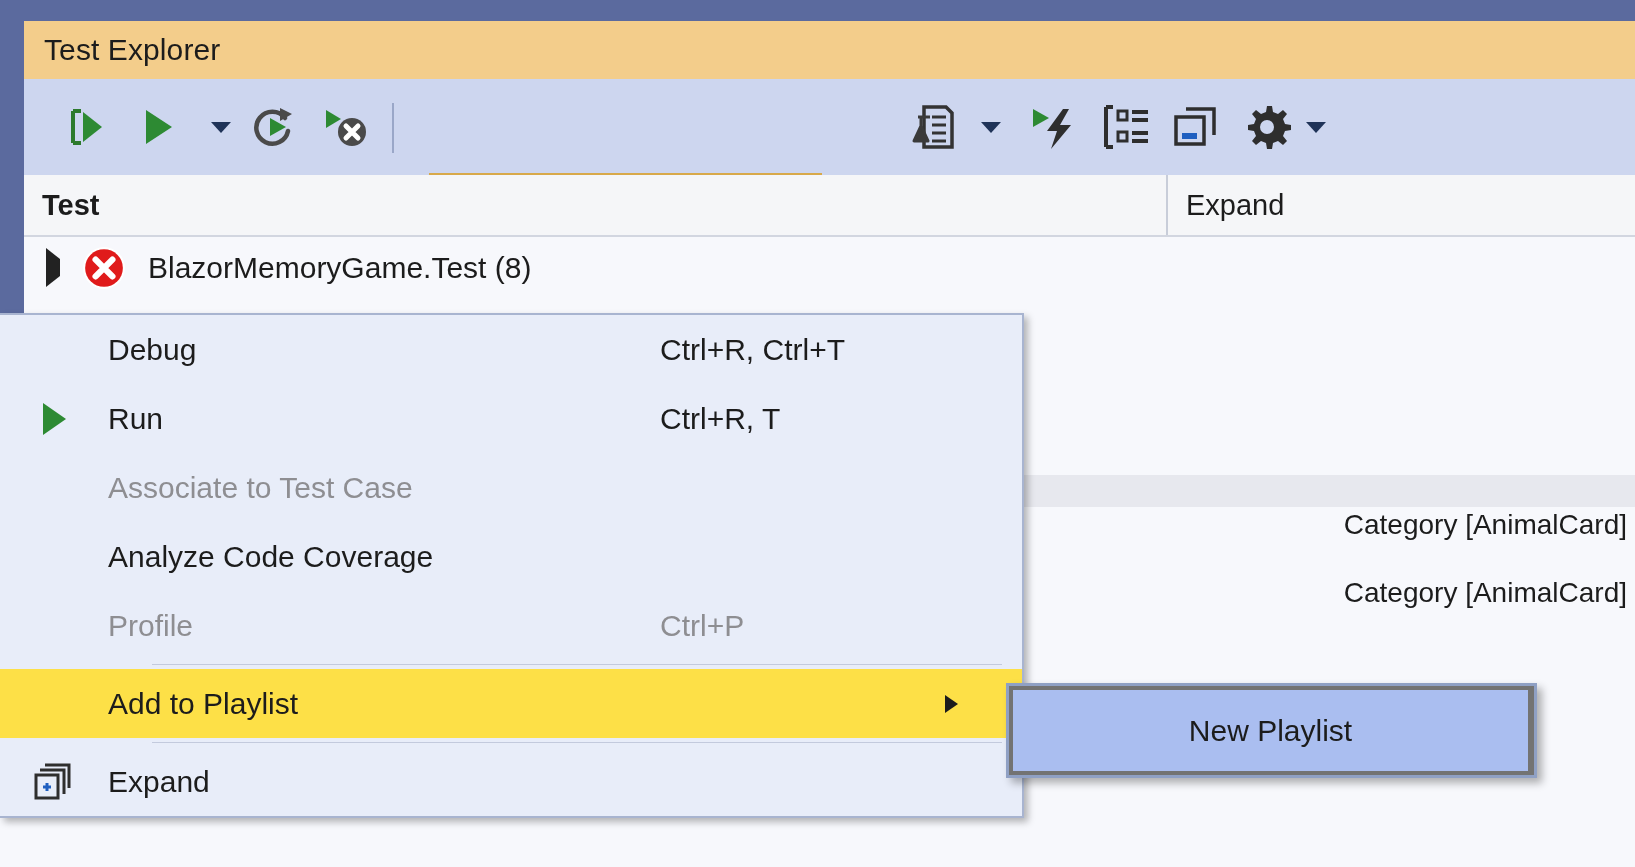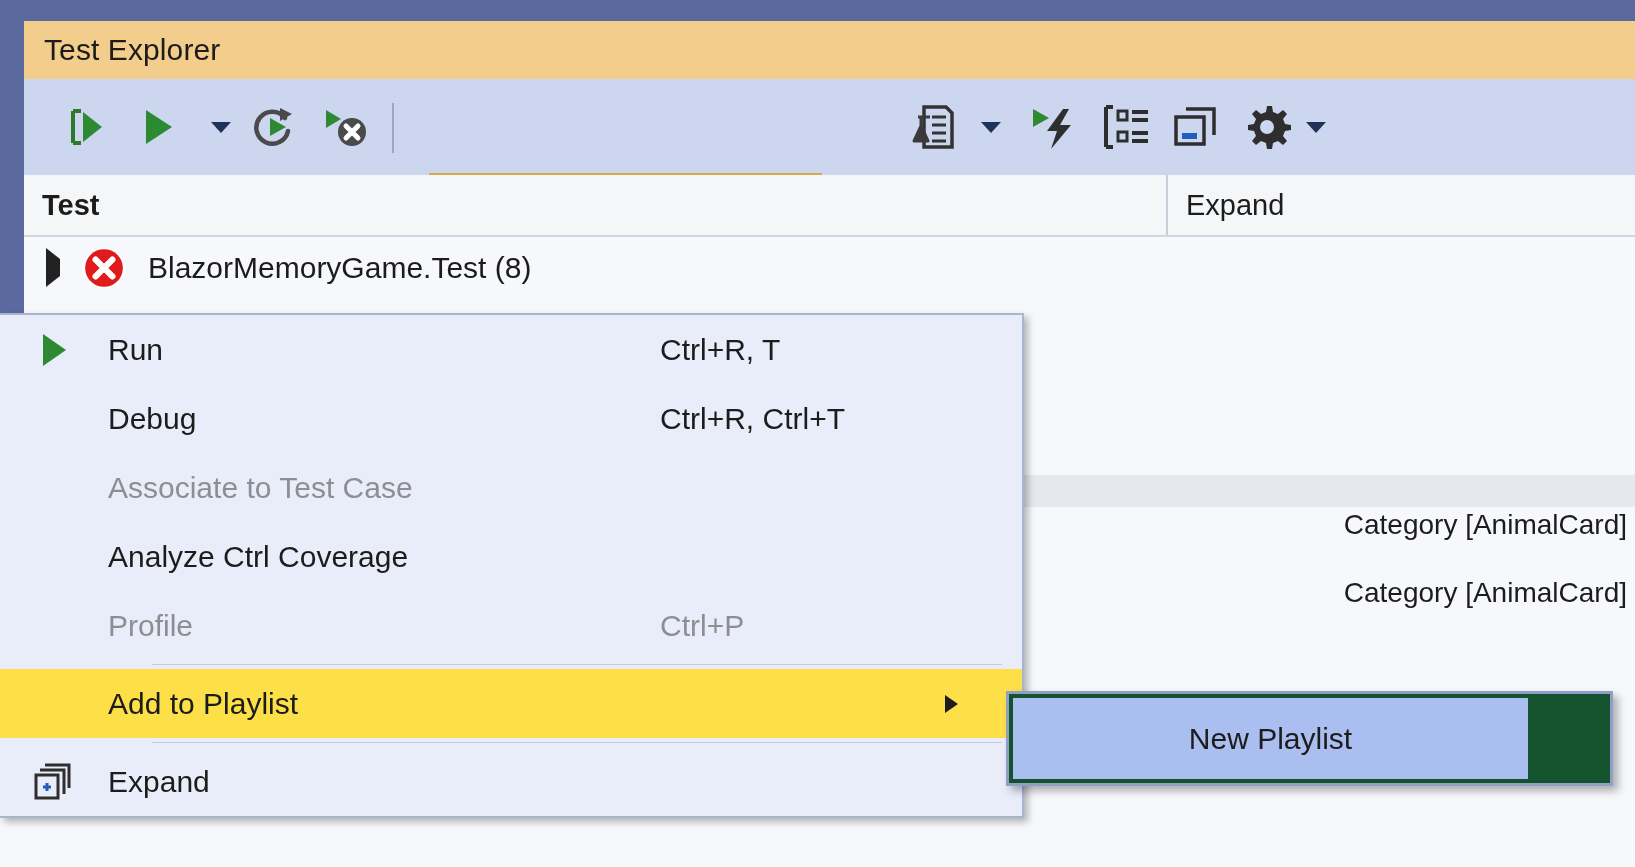--- a/index.html
+++ b/index.html
@@ -219,27 +219,26 @@
   .mi-sep {
     height: 1px;
     background: #c3cadd;
     margin: 4px 20px 4px 152px;
   }
 
   
   .submenu {
     position: absolute;
     left: 1006px; top: 683px;
-    width: 607px; height: 95px;
-    background: #14532d;
+    width: 531px; height: 95px;
+    background: #737373;
     border: 3px solid #8fa0c4;
     box-sizing: border-box;
     box-shadow: 5px 5px 8px rgba(0,0,0,0.30);
     z-index: 30;
-    margin-top: 8px;
   }
   .submenu .smi {
     position: absolute;
     left: 4px; top: 4px;
     width: 515px; height: 81px;
     background: #aabef0;
     display: flex;
     align-items: center;
     justify-content: center;
     box-sizing: border-box;
@@ -450,43 +449,43 @@
     <div class="grid-row row-band"></div>
 
     <span class="trait-cell" style="top:272px;">Category [AnimalCard]</span>
     <span class="trait-cell" style="top:340px;">Category [AnimalCard]</span>
 
   </div>
 
   <div class="ctx-menu">
 
     <div class="mi">
+      <span class="mi-gutter"></span>
+      <span class="mi-label">Debug</span>
+      <span class="mi-short">Ctrl+R, Ctrl+T</span>
+    </div>
+
+    <div class="mi">
       <span class="mi-gutter">
         <svg width="30" height="36" viewBox="0 0 30 36">
           <polygon points="4,2 27,18 4,34" fill="#2d8a33"></polygon>
         </svg>
       </span>
       <span class="mi-label">Run</span>
       <span class="mi-short">Ctrl+R, T</span>
     </div>
 
-    <div class="mi">
-      <span class="mi-gutter"></span>
-      <span class="mi-label">Debug</span>
-      <span class="mi-short">Ctrl+R, Ctrl+T</span>
-    </div>
-
     <div class="mi disabled">
       <span class="mi-gutter"></span>
       <span class="mi-label">Associate to Test Case</span>
     </div>
 
     <div class="mi">
       <span class="mi-gutter"></span>
-      <span class="mi-label">Analyze Ctrl Coverage</span>
+      <span class="mi-label">Analyze Code Coverage</span>
     </div>
 
     <div class="mi disabled">
       <span class="mi-gutter"></span>
       <span class="mi-label">Profile</span>
       <span class="mi-short">Ctrl+P</span>
     </div>
 
     <div class="mi-sep"></div>
 

